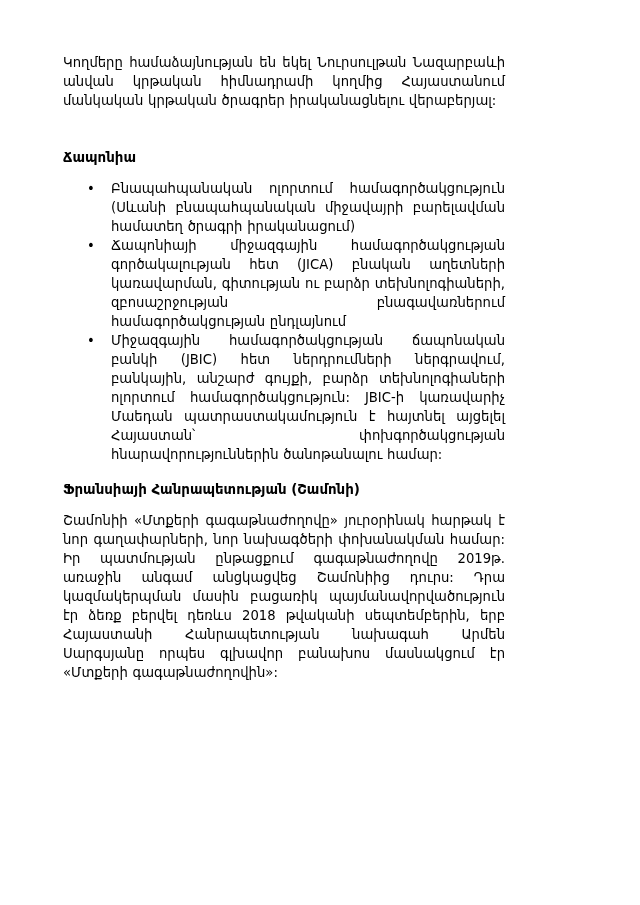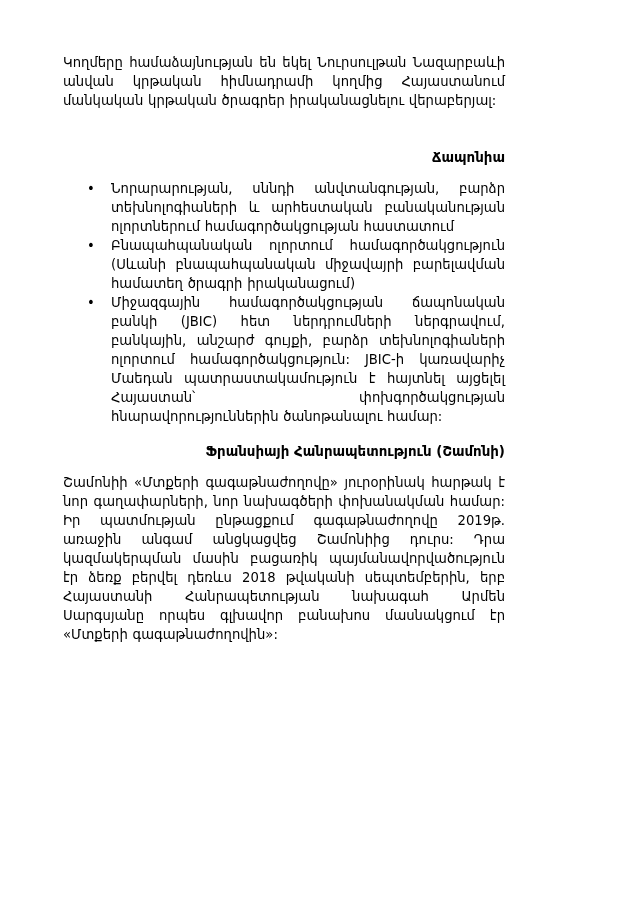--- a/index.html
+++ b/index.html
@@ -29,21 +29,20 @@
     word-spacing: 0.5px;
   }
   .intro {
     margin-bottom: 38px;
   }
   .heading {
     font-size: 13.4px;
     font-weight: bold;
     line-height: 19px;
     margin: 0 0 12px 0;
-    text-align: right;
   }
   ul.bullets {
     list-style: none;
     margin: 0 0 16px 0;
     padding: 0 0 0 48px;
   }
   ul.bullets li {
     position: relative;
     font-size: 13.2px;
     line-height: 19px;
@@ -63,22 +62,22 @@
 </head>
 <body>
 
 <div class="page">
 
   <p class="para intro">Կողմերը համաձայնության են եկել Նուրսուլթան Նազարբաևի անվան կրթական հիմնադրամի կողմից Հայաստանում մանկական կրթական ծրագրեր իրականացնելու վերաբերյալ:</p>
 
   <div class="heading">Ճապոնիա</div>
 
   <ul class="bullets">
-    <li>Նորարարության, սննդի անվտանգության, բարձր տեխնոլոգիաների և արհեստական բանականության ոլորտներում համագործակցության հաստատում</li>
     <li>Բնապահպանական ոլորտում համագործակցություն (Սևանի բնապահպանական միջավայրի բարելավման համատեղ ծրագրի իրականացում)</li>
+    <li>Ճապոնիայի միջազգային համագործակցության գործակալության հետ (JICA) բնական աղետների կառավարման, գիտության ու բարձր տեխնոլոգիաների, զբոսաշրջության բնագավառներում համագործակցության ընդլայնում</li>
     <li>Միջազգային համագործակցության ճապոնական բանկի (JBIC) հետ ներդրումների ներգրավում, բանկային, անշարժ գույքի, բարձր տեխնոլոգիաների ոլորտում համագործակցություն: JBIC-ի կառավարիչ Մաեդան պատրաստակամություն է հայտնել այցելել Հայաստան՝ փոխգործակցության հնարավորություններին ծանոթանալու համար:</li>
   </ul>
 
-  <div class="heading">Ֆրանսիայի Հանրապետություն (Շամոնի)</div>
+  <div class="heading">Ֆրանսիայի Հանրապետության (Շամոնի)</div>
 
   <p class="para">Շամոնիի «Մտքերի գագաթնաժողովը» յուրօրինակ հարթակ է նոր գաղափարների, նոր նախագծերի փոխանակման համար: Իր պատմության ընթացքում գագաթնաժողովը 2019թ. առաջին անգամ անցկացվեց Շամոնիից դուրս: Դրա կազմակերպման մասին բացառիկ պայմանավորվածություն էր ձեռք բերվել դեռևս 2018 թվականի սեպտեմբերին, երբ Հայաստանի Հանրապետության նախագահ Արմեն Սարգսյանը որպես գլխավոր բանախոս մասնակցում էր «Մտքերի գագաթնաժողովին»:</p>
 
 </div>
 
 </body></html>

